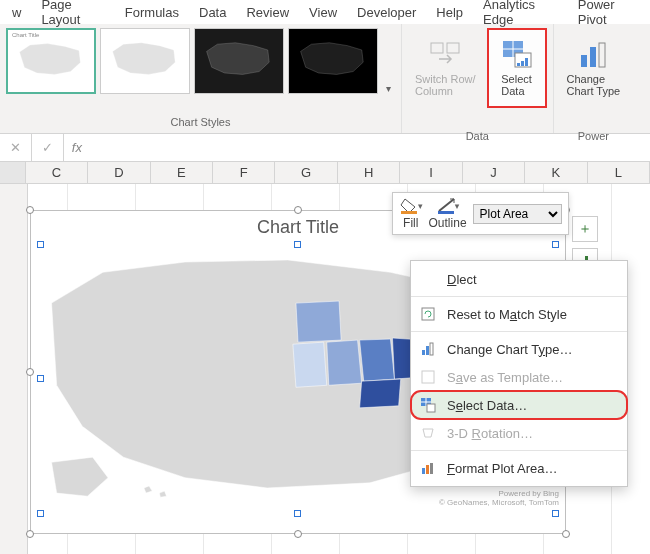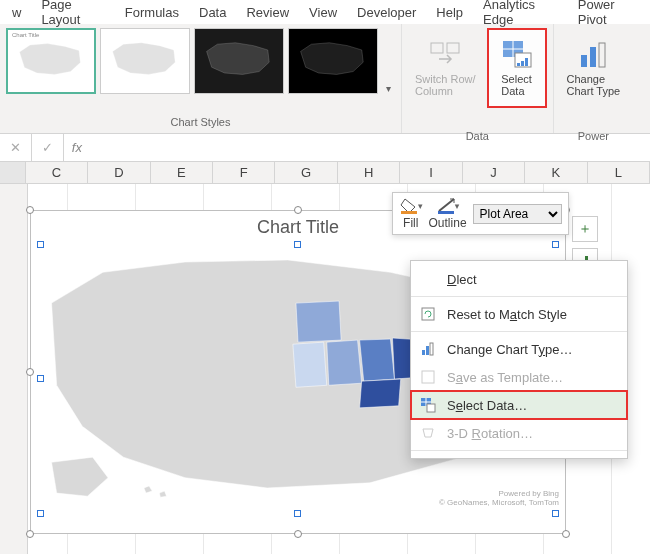--- a/index.html
+++ b/index.html
@@ -62,21 +62,21 @@
   .mini-toolbar { position: absolute; left: 392px; top: 192px; background:#fff; border:1px solid #c8c8c8; box-shadow:0 2px 6px rgba(0,0,0,.15); padding:4px 6px; display:flex; align-items:center; gap:6px; font-size:12px;}
   .mini-toolbar .mini-item { display:flex; flex-direction:column; align-items:center; gap:1px; color:#444;}
   .mini-toolbar .mini-icon{ width:22px; height:18px; position:relative;}
   .mini-toolbar select { font-size:12px; border:1px solid #bbb; padding:1px 2px; width:89px;}
   .mini-drop { font-size:9px; color:#666; margin-left:-3px;}
 
   
   .context-menu { position:absolute; left:410px; top:260px; width:218px; background:#fff; border:1px solid #c8c8c8; box-shadow:0 4px 12px rgba(0,0,0,.2); padding:4px 0; font-size:13px;}
   .context-menu .item { display:flex; align-items:center; padding:5px 10px 5px 8px; gap:10px; color:#333; cursor:default;}
   .context-menu .item.disabled { color:#aaa; }
-  .context-menu .item.hl { background:#e4efe4; outline:2px solid #e8312f; outline-offset:-1px;}
+  .context-menu .item.hl { background:#e4efe4; outline:2px solid #e8312f; outline-offset:-1px;border-radius:10px;}
   .context-menu .sep { height:1px; background:#e3e3e3; margin:3px 0;}
   .context-menu .icon-slot{ width:18px; height:18px; flex-shrink:0; display:flex; align-items:center; justify-content:center;}
   .context-menu .u { text-decoration: underline; }
 
   
   .flyout { position:absolute; right:-2px; top:260px; display:flex; flex-direction:column; gap:6px;}
   .flyout-btn{ width:26px; height:26px; background:#fff; border:1px solid #ccc; display:flex; align-items:center; justify-content:center; font-size:14px; color:#3a7d3a;}
 
   
   .usmap path { fill:#d9d9d9; stroke:#fff; stroke-width:0.5; }
@@ -329,13 +329,23 @@
   </div>
   <div class="item disabled">
     <span class="icon-slot">
       <svg width="16" height="16">
           <path d="M3 4 L13 4 L11 12 L5 12 Z" fill="none" stroke="#ccc"></path>
         </svg>
     </span>
     <span>3-D <span class="u">R</span>otation…</span>
   </div>
   <div class="sep"></div>
+  <div class="item">
+    <span class="icon-slot">
+      <svg width="16" height="16">
+          <rect x="2" y="8" width="3" height="6" fill="#4e8bd8"></rect>
+          <rect x="6" y="5" width="3" height="9" fill="#e87d2e"></rect>
+          <rect x="10" y="3" width="3" height="11" fill="#888"></rect>
+        </svg>
+    </span>
+    <span><span class="u">F</span>ormat Plot Area…</span>
+  </div>
 </div>
 
 </body></html>

